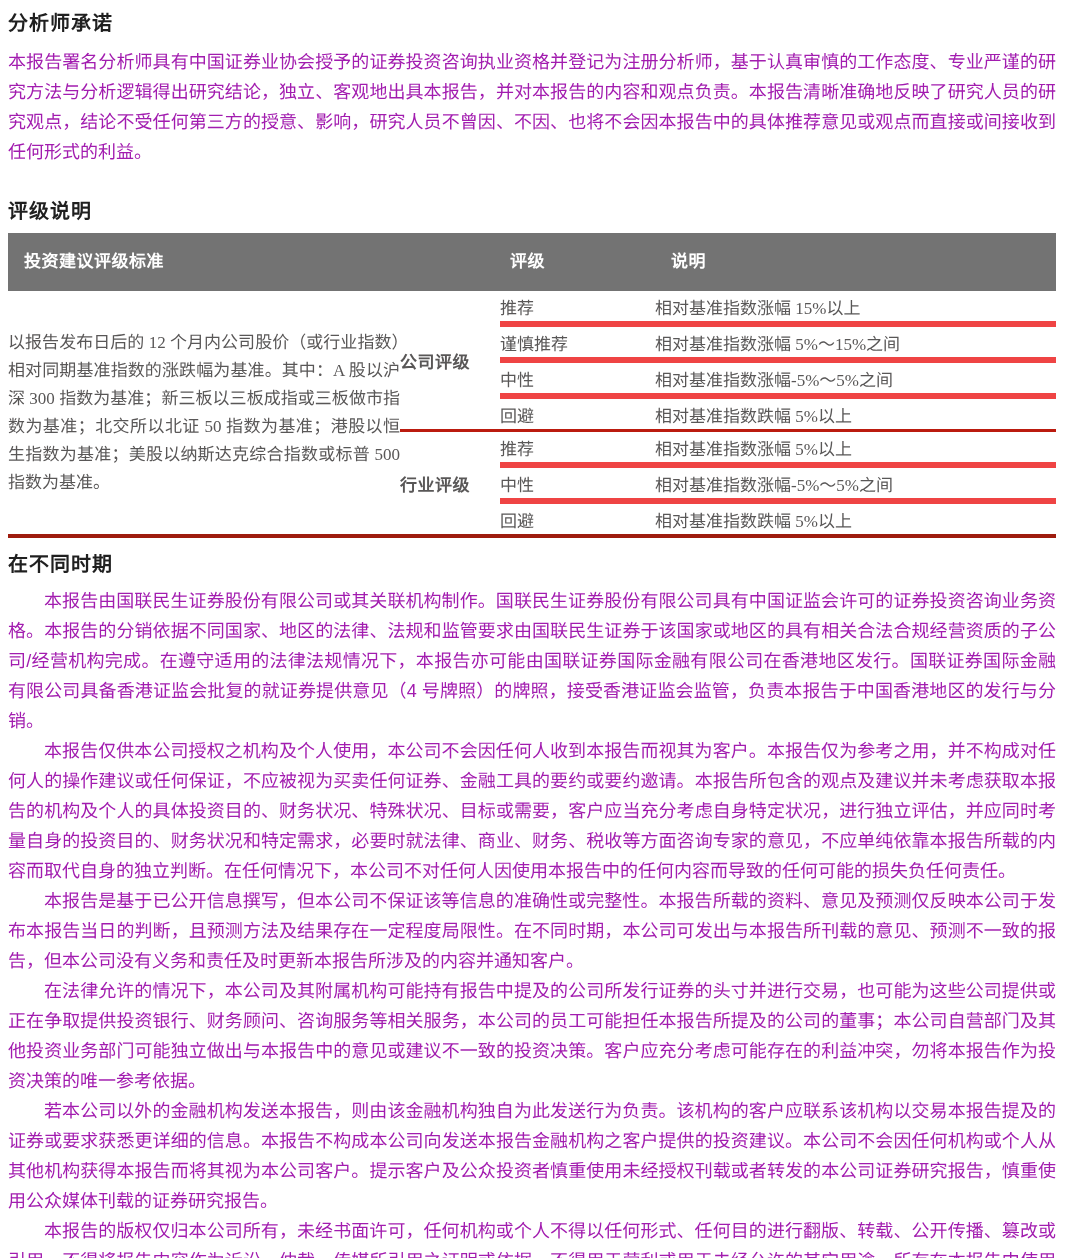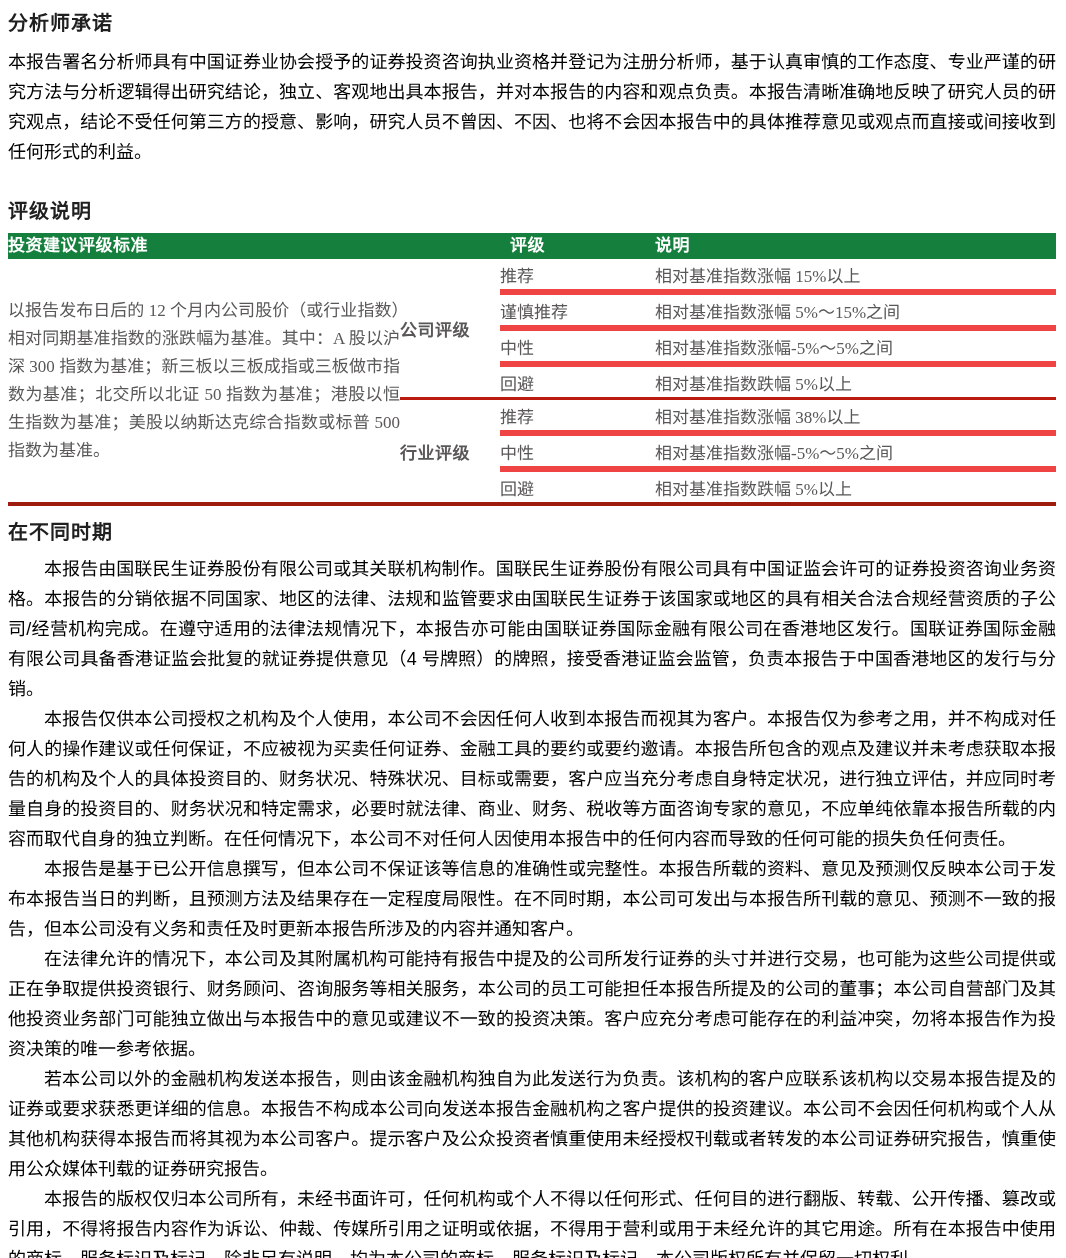--- a/index.html
+++ b/index.html
@@ -20,44 +20,44 @@
     color:#1f1f1f;
     line-height:26px;
     margin:0;
     letter-spacing:1px;
   }
   .t1{margin-top:4px;}
   .t2{margin-top:31px;}
   .t3{margin-top:13px;}
   .body-text{
     font-size:18px;
-    color:#000000;
+    color:#a21caf;
     line-height:30px;
     text-align:justify;
     margin:0;
   }
   .first-para{margin-top:11px;}
   .indent{text-indent:2em;}
   .disclaimer-block{margin-top:9px;}
 
   
   table.rating{
     width:100%;
     border-collapse:collapse;
     margin-top:9px;
     border-bottom:4px solid #9e1c0e;
     table-layout:fixed;
   }
   table.rating th{
-    background:#15803d;
+    background:#737373;
     color:#ffffff;
     font-size:17px;
     font-weight:bold;
     height:26px;
-    padding:0;
+    padding:16px;
     line-height:26px;
     letter-spacing:0.5px;
   }
   th.h-criteria{text-align:left;padding-left:8px;width:392px;}
   th.h-rating{text-align:center;width:255px;}
   th.h-desc{text-align:left;padding-right:110px;}
   table.rating td{
     padding:0;
     font-size:17px;
     color:#595757;
@@ -123,21 +123,21 @@
       <td class="rating-name">中性</td>
       <td class="desc">相对基准指数涨幅-5%～5%之间</td>
     </tr>
     <tr class="thin-sep">
       <td class="rating-name">回避</td>
       <td class="desc">相对基准指数跌幅 5%以上</td>
     </tr>
     <tr class="thick-sep">
       <td class="group" rowspan="3">行业评级</td>
       <td class="rating-name">推荐</td>
-      <td class="desc">相对基准指数涨幅 38%以上</td>
+      <td class="desc">相对基准指数涨幅 5%以上</td>
     </tr>
     <tr class="thin-sep">
       <td class="rating-name">中性</td>
       <td class="desc">相对基准指数涨幅-5%～5%之间</td>
     </tr>
     <tr class="thin-sep">
       <td class="rating-name">回避</td>
       <td class="desc">相对基准指数跌幅 5%以上</td>
     </tr>
   </tbody>

